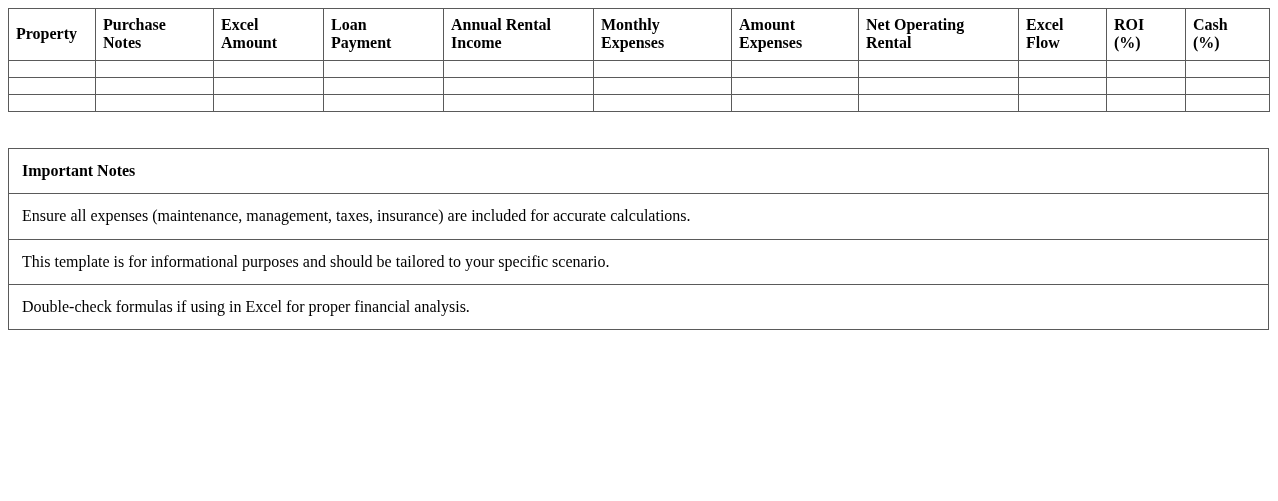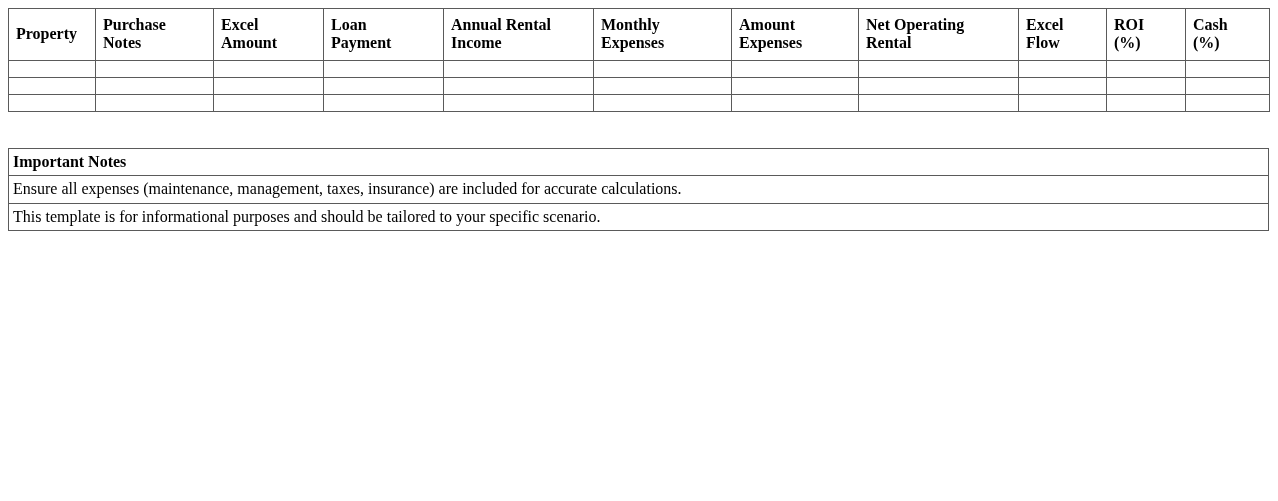--- a/index.html
+++ b/index.html
@@ -36,21 +36,21 @@
     line-height: 1.15;
   }
   .investment-table td {
     padding: 8px;
     height: 0;
   }
   .notes-table {
     margin-top: 36px;
   }
   .notes-table td {
-    padding: 4px;
+    padding: 13px;
     line-height: 1.15;
   }
   .notes-title {
     font-weight: bold;
   }
 </style>
 </head>
 <body>
 
 <div class="page">
@@ -141,16 +141,19 @@
     <tbody>
       <tr>
         <td class="notes-title">Important Notes</td>
       </tr>
       <tr>
         <td>Ensure all expenses (maintenance, management, taxes, insurance) are included for accurate calculations.</td>
       </tr>
       <tr>
         <td>This template is for informational purposes and should be tailored to your specific scenario.</td>
       </tr>
+      <tr>
+        <td>Double-check formulas if using in Excel for proper financial analysis.</td>
+      </tr>
     </tbody>
   </table>
 
 </div>
 
 </body></html>

